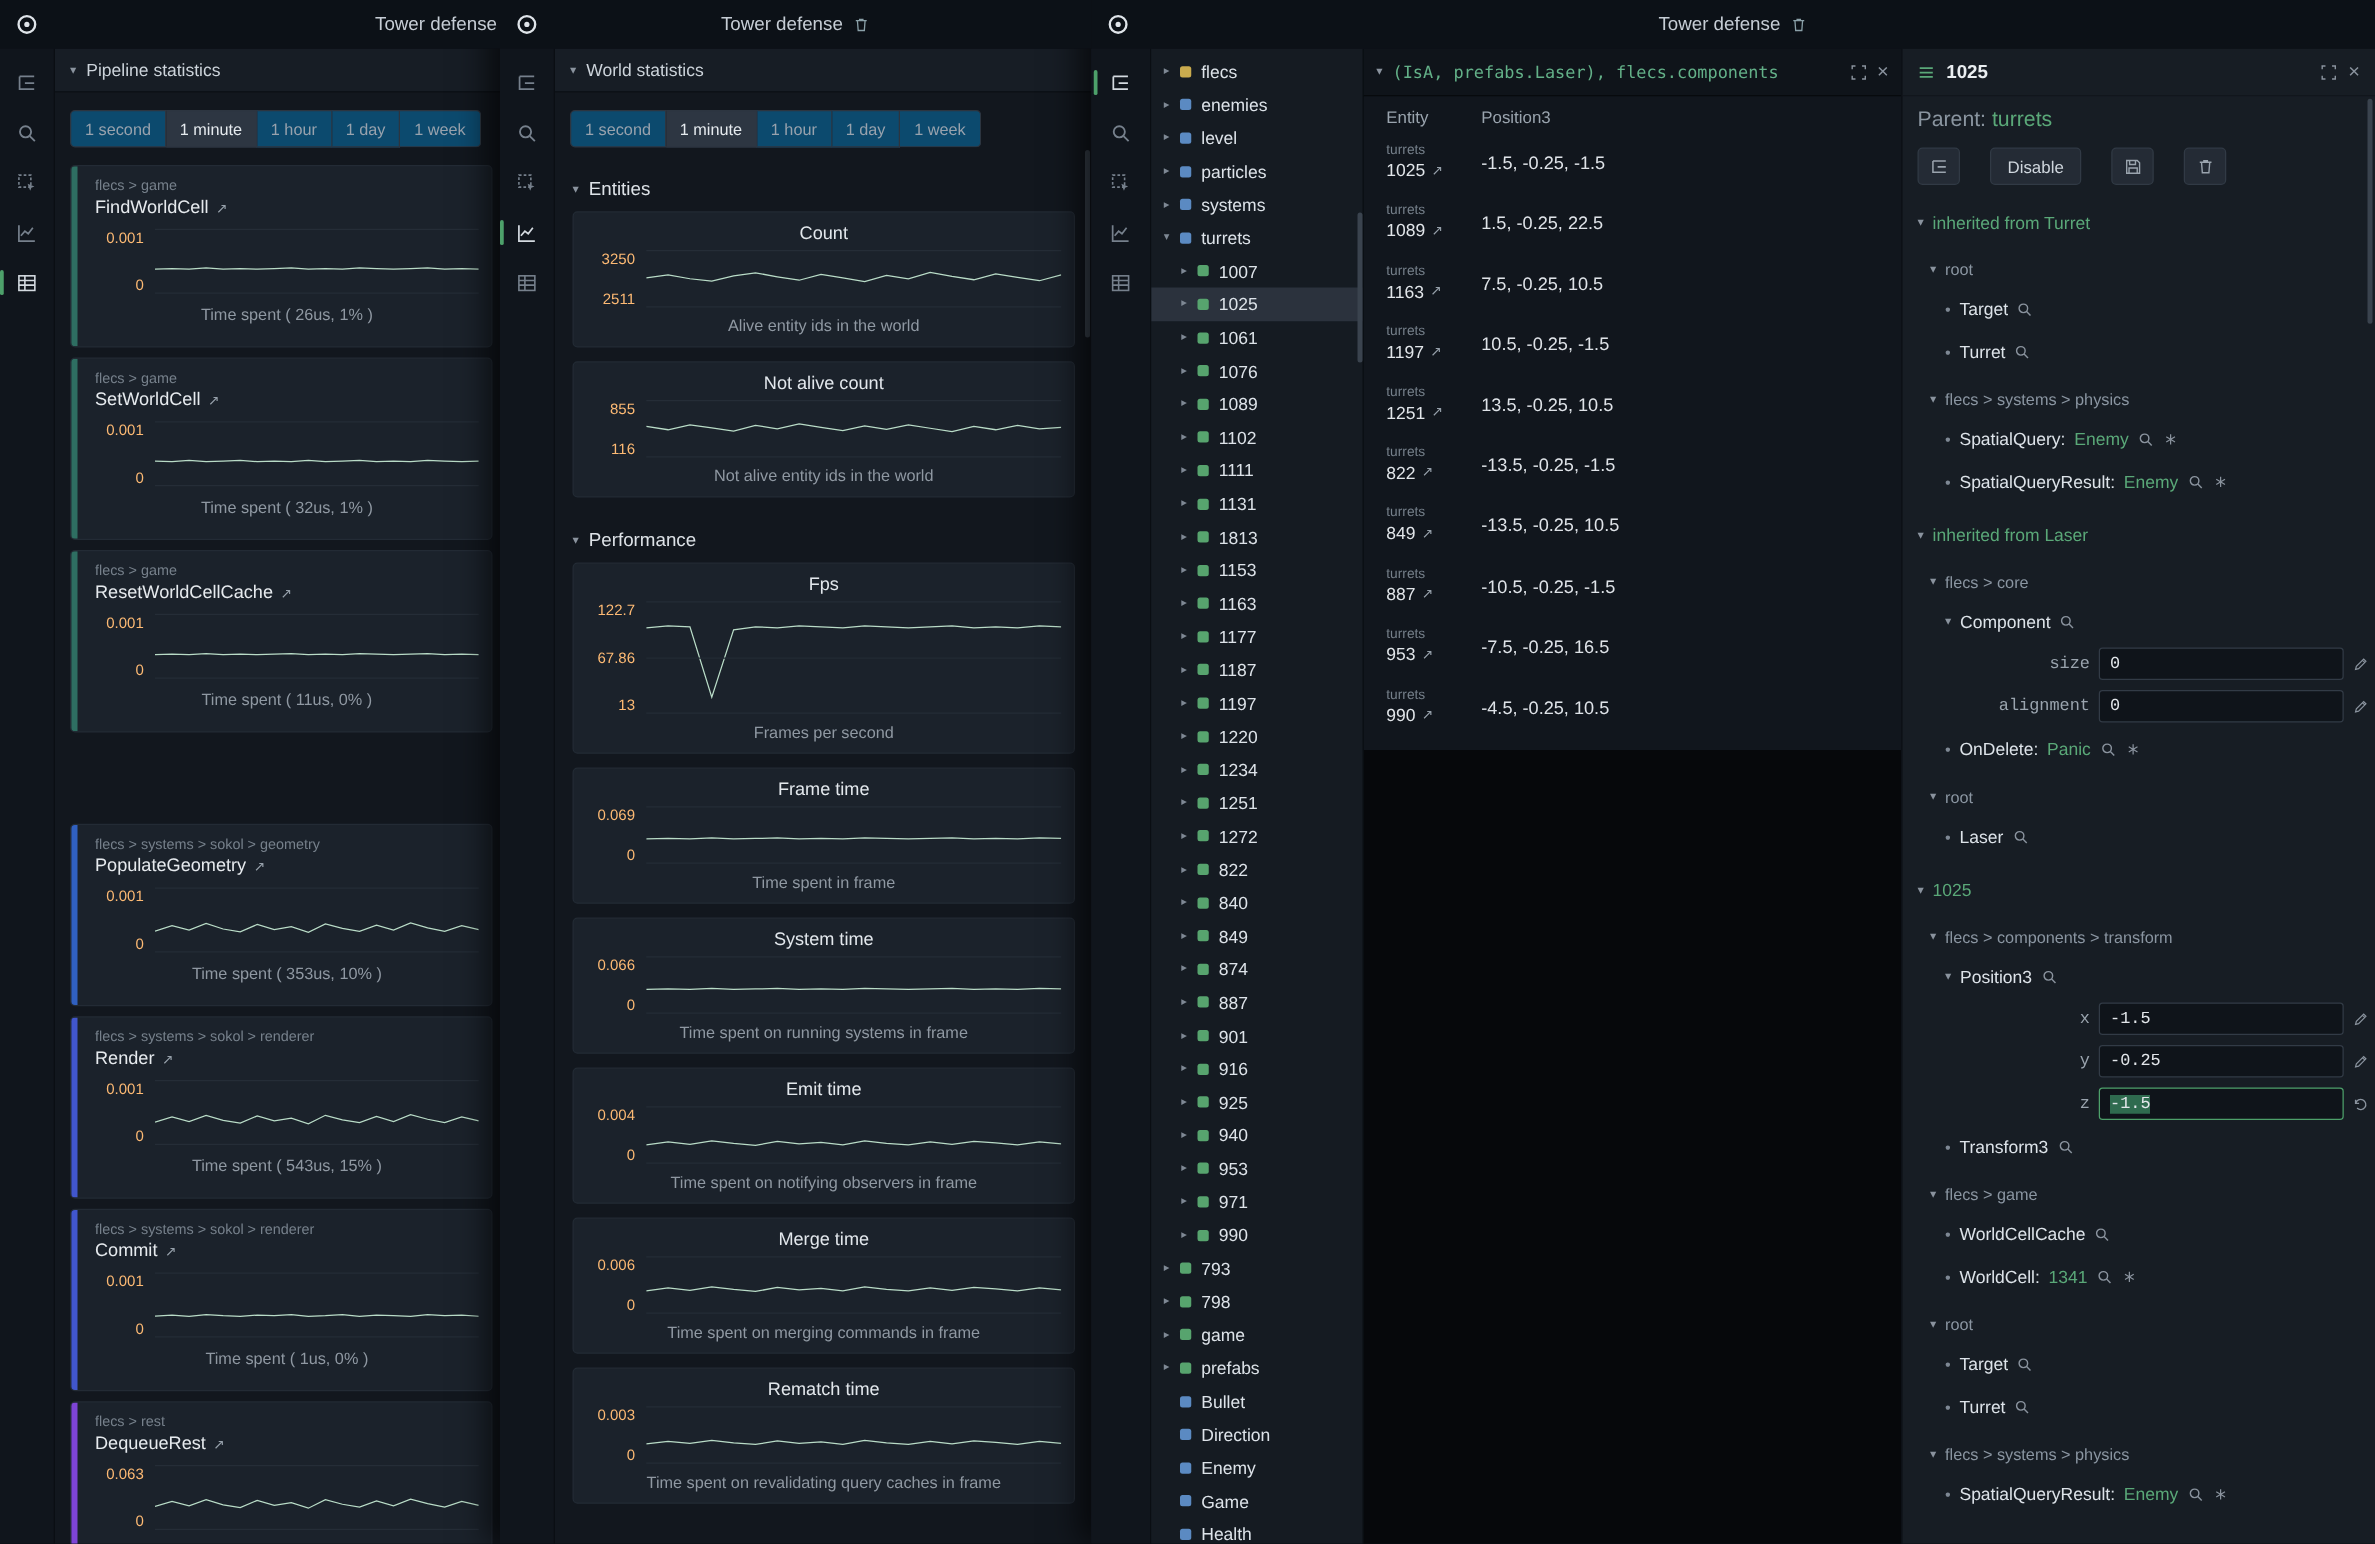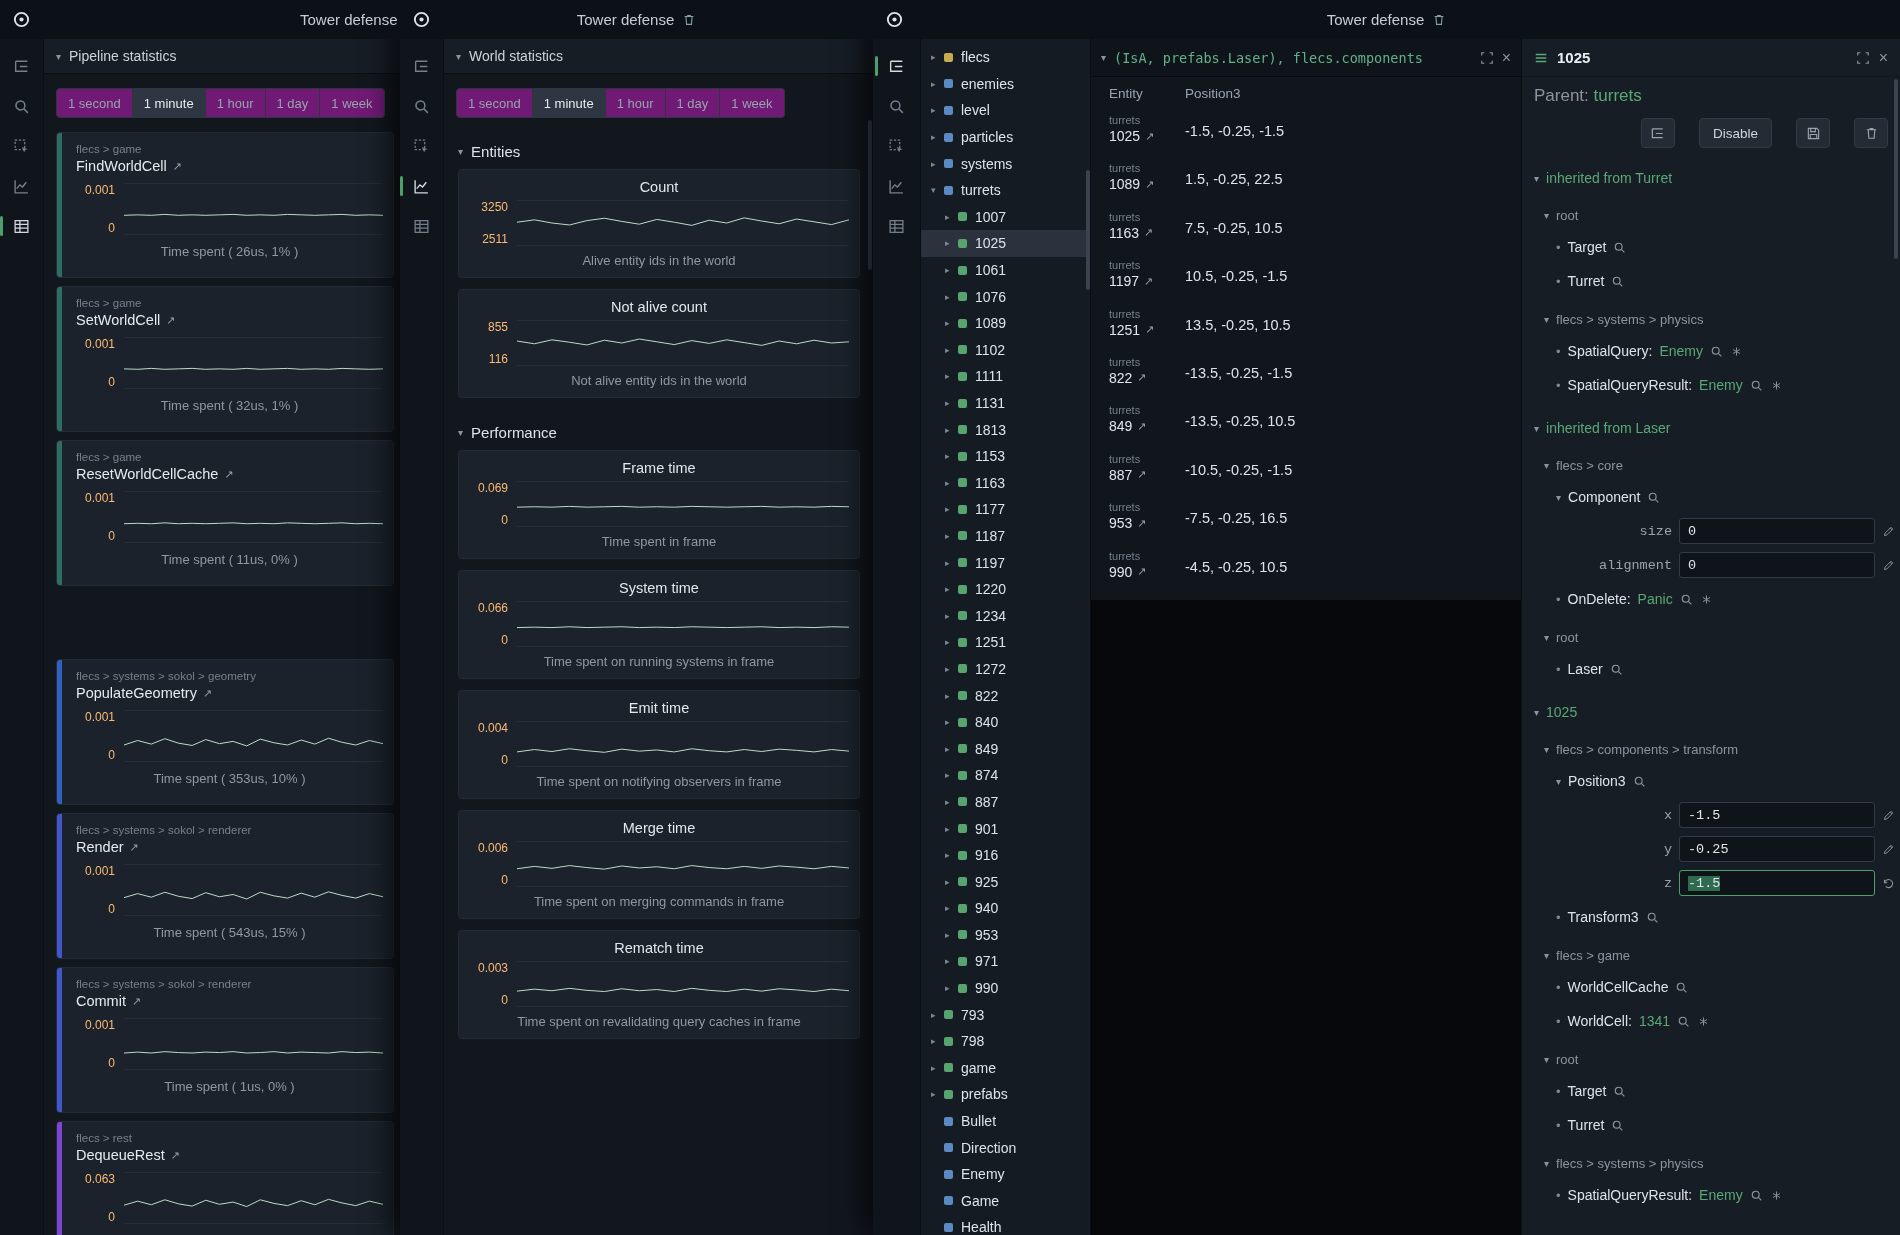--- a/index.html
+++ b/index.html
@@ -19,21 +19,21 @@
   .side{position:absolute;top:39px;bottom:0;left:0;width:44px;background:#10151c;border-right:1px solid #0a0e13;display:flex;flex-direction:column;align-items:center;padding-top:14px;gap:14px;}
   #win-right .side{width:48px;}
   .sicon{width:26px;height:26px;display:flex;align-items:center;justify-content:center;color:#76808c;position:relative;cursor:pointer;}
   .sicon svg{width:17px;height:17px;}
   .sicon.active{color:#d4dae0;}
   .sicon.active::before{content:"";position:absolute;left:-9px;top:3px;width:3px;height:20px;background:#4da06a;border-radius:2px;}
   .panel{position:absolute;top:39px;left:44px;right:0;bottom:0;background:#12171e;overflow:hidden;}
   .panel-head{height:35px;background:#171d25;border-bottom:1px solid #0a0e13;display:flex;align-items:center;padding:0 12px;gap:8px;font-size:14px;color:#ccd3da;}
   .chev{color:#8a939e;font-size:10px;font-family:"DejaVu Sans",sans-serif;cursor:pointer;}
   .timebar{display:flex;padding:14px 0 10px 12px;}
-  .tbtn{height:30px;padding:0 11px;background:#701a75;border:1px solid #2c3540;border-left-width:0;color:#98a2ad;font-size:13px;font-family:inherit;cursor:pointer;}
+  .tbtn{height:30px;padding:0 11px;background:#0c4a6e;border:1px solid #2c3540;border-left-width:0;color:#98a2ad;font-size:13px;font-family:inherit;cursor:pointer;}
   .tbtn:first-child{border-left-width:1px;border-radius:4px 0 0 4px;}
   .tbtn:last-child{border-radius:0 4px 4px 0;}
   .tbtn.sel{background:#2d3642;color:#e5eaee;}
   
   .cards{padding:4px 6px 0 12px;}
   .pcard{position:relative;background:#1b222b;border:1px solid #232b35;border-radius:4px;margin-bottom:8px;height:146px;padding:10px 10px 8px 19px;overflow:hidden;}
   .pcard .bar{position:absolute;left:0;top:0;bottom:0;width:5px;}
   .crumb{font-size:11.5px;color:#76808b;margin-bottom:3px;}
   .cname{font-size:14.5px;color:#e6eaee;display:flex;gap:6px;align-items:center;}
   .extlink{color:#96a0aa;font-size:11px;cursor:pointer;}
@@ -74,21 +74,21 @@
   .qrow .rval{position:absolute;left:94px;top:13px;font-size:14.5px;color:#dfe3e8;}
   
   .inspector{position:absolute;top:39px;left:648px;width:379px;bottom:0;background:#171d24;border-left:1px solid #0a0e13;overflow:hidden;}
   .ihead{height:38px;display:flex;align-items:center;padding:0 12px;gap:9px;border-bottom:1px solid #11161c;}
   .ititle{font-size:15px;font-weight:bold;color:#eaeef1;}
   .iflex{flex:1;}
   .eicn{color:#5aa878;display:inline-flex;}
   .eicn svg{width:14px;height:14px;}
   .parent-line{padding:9px 12px 2px;font-size:17px;color:#8a95a0;}
   .plink{color:#5aa878;cursor:pointer;}
-  .itoolbar{display:flex;gap:24px;padding:10px 12px 2px;justify-content:flex-end;}
+  .itoolbar{display:flex;gap:24px;padding:10px 12px 2px;}
   .ibtn{height:30px;background:#242b35;border:1px solid #313a45;border-radius:4px;color:#cfd6dd;font-size:13.5px;display:flex;align-items:center;justify-content:center;padding:0 13px;cursor:pointer;font-family:inherit;}
   .ibtn.icon-only{width:34px;padding:0;color:#9aa4ae;}
   .ibtn svg{width:15px;height:15px;}
   .irows{padding-top:2px;}
   .irow{display:flex;align-items:center;gap:7px;}
   .irow.sect{height:32px;margin-top:10px;padding-left:12px;font-size:14px;color:#5aa878;}
   .irow.group{height:30px;margin-top:6px;padding-left:22px;font-size:13px;color:#8a95a1;}
   .irow.comp{height:34px;padding-left:34px;font-size:14px;color:#dde3e9;}
   .irow .bullet{color:#7e8894;font-size:13px;}
   .comp-val{color:#5aa878;cursor:pointer;}
@@ -397,20 +397,36 @@
                 <svg viewBox="0 0 100 30" preserveAspectRatio="none">
                   <polyline points="0.00,13.65 5.26,15.54 10.53,12.84 15.79,14.46 21.05,16.35 26.32,13.11 31.58,15.00 36.84,12.30 42.11,14.19 47.37,16.08 52.63,13.38 57.89,15.27 63.16,12.84 68.42,14.73 73.68,16.62 78.95,13.65 84.21,15.54 89.47,13.11 94.74,15.00 100.00,14.19" fill="none" stroke="#b9dcc7" stroke-width="1" vector-effect="non-scaling-stroke"></polyline>
                 </svg>
               </div>
             </div>
             <div class="caption">Not alive entity ids in the world</div>
           </div>
           <div class="msection-head">
             <span class="chev">▾</span>
             <span>Performance</span>
+          </div>
+          <div class="mcard tall">
+            <div class="mtitle"><span>Fps</span></div>
+            <div class="chart">
+              <div class="ylabels">
+                <span>122.7</span>
+                <span>67.86</span>
+                <span>13</span>
+              </div>
+              <div class="plot mid">
+                <svg viewBox="0 0 100 30" preserveAspectRatio="none">
+                  <polyline points="0.00,6.90 5.26,6.36 10.53,6.63 15.79,25.80 21.05,7.44 26.32,6.63 31.58,6.90 36.84,6.36 42.11,6.63 47.37,6.90 52.63,6.36 57.89,6.63 63.16,6.90 68.42,6.63 73.68,6.36 78.95,6.90 84.21,6.63 89.47,6.90 94.74,6.36 100.00,6.63" fill="none" stroke="#b9dcc7" stroke-width="1" vector-effect="non-scaling-stroke"></polyline>
+                </svg>
+              </div>
+            </div>
+            <div class="caption">Frames per second</div>
           </div>
           <div class="mcard">
             <div class="mtitle"><span>Frame time</span></div>
             <div class="chart">
               <div class="ylabels">
                 <span>0.069</span>
                 <span>0</span>
               </div>
               <div class="plot">
                 <svg viewBox="0 0 100 30" preserveAspectRatio="none">

